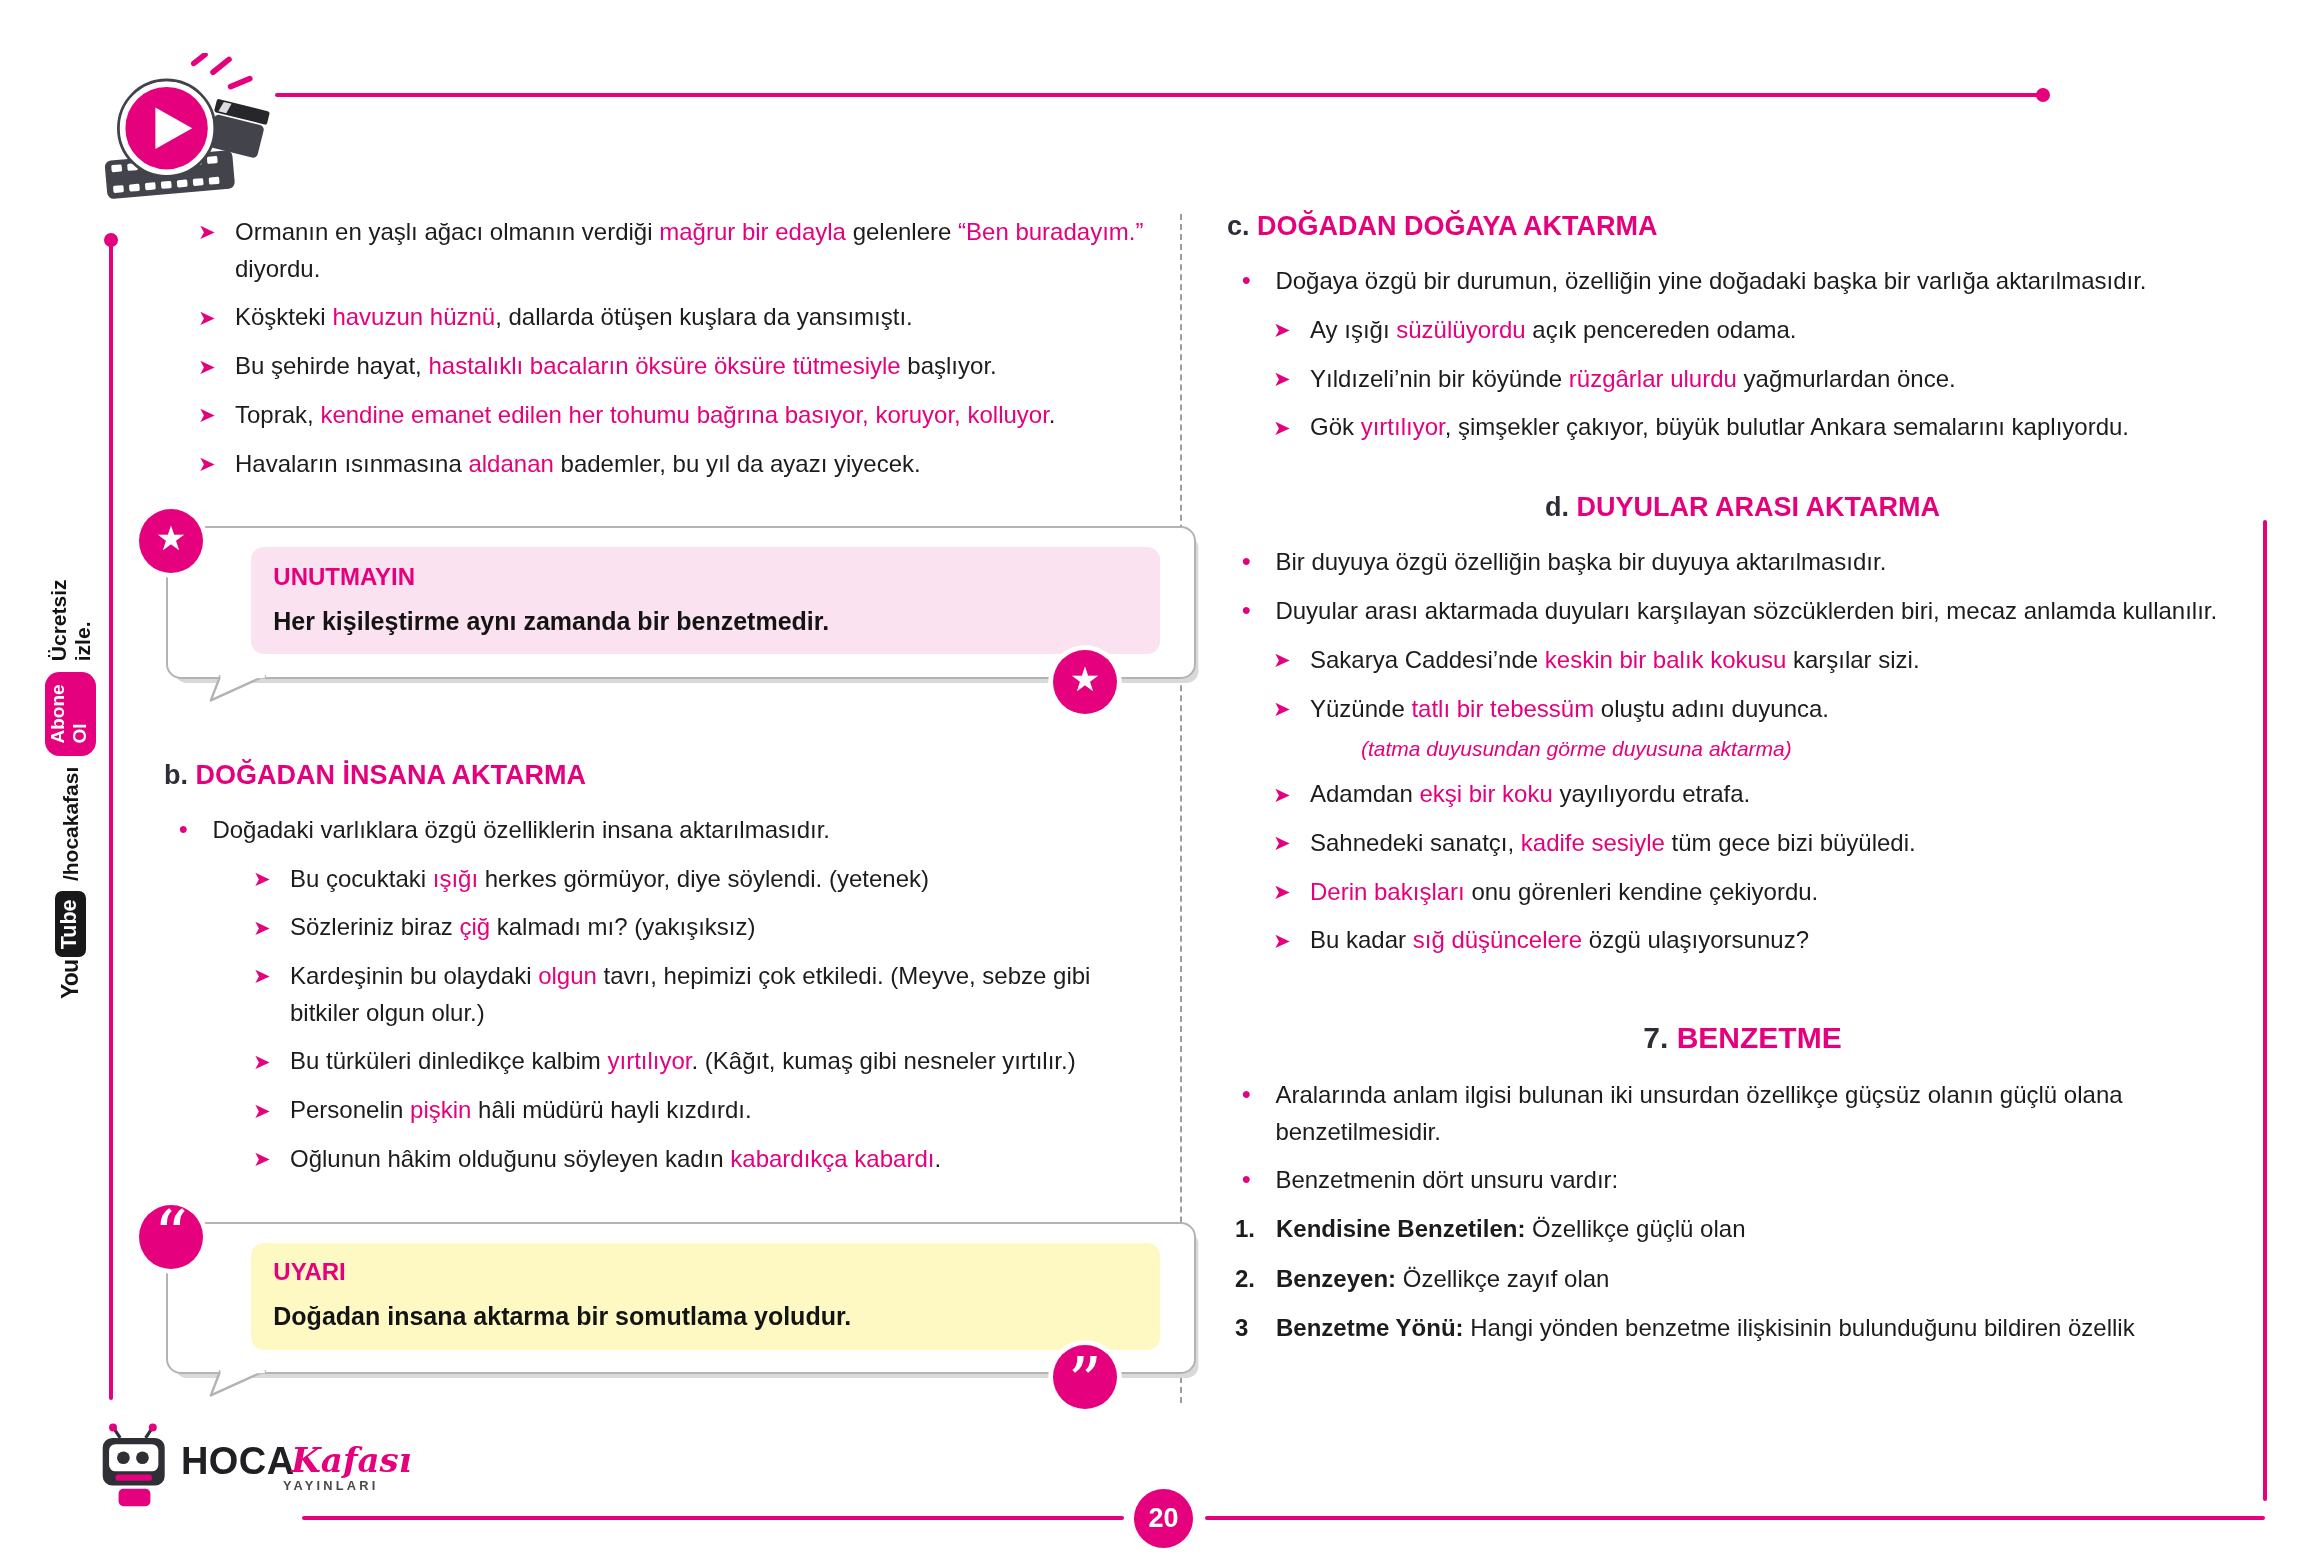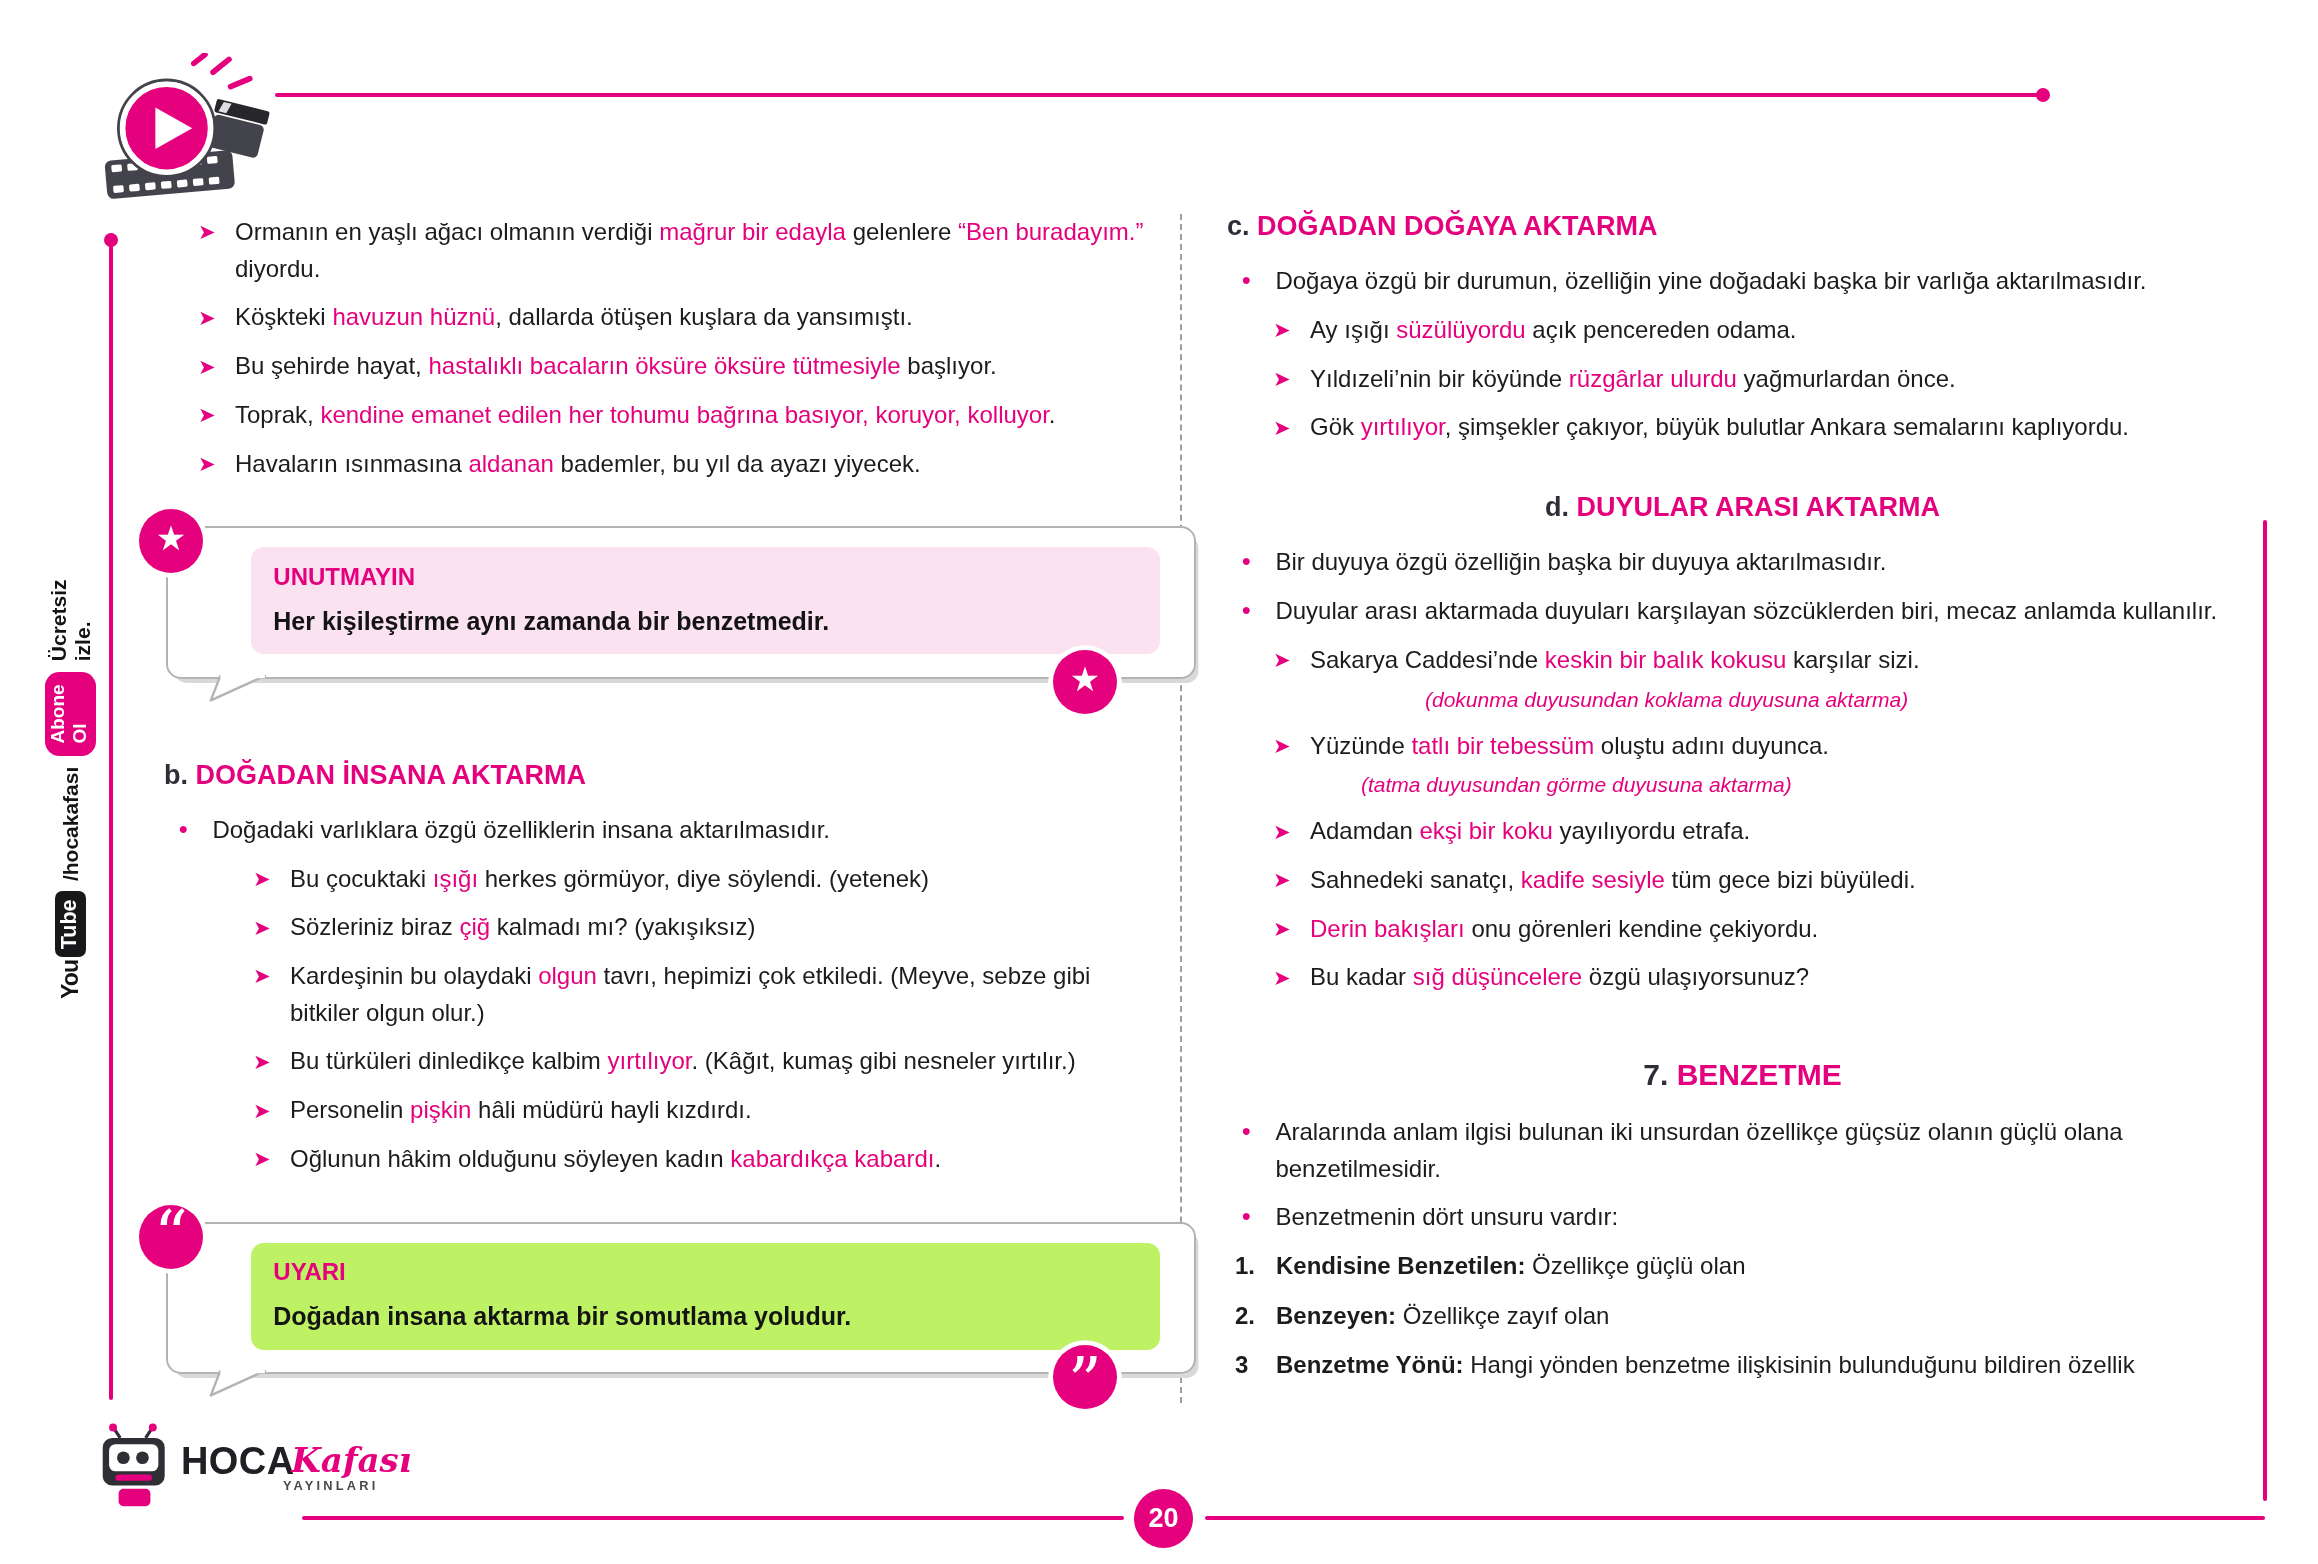--- a/index.html
+++ b/index.html
@@ -69,21 +69,21 @@
 
   .num-row { display:flex; margin-bottom:12.8px; margin-left:8px; }
   .num { flex:0 0 41px; font-weight:700; }
 
   
   .bubble { position:relative; background:#fff; border:2.4px solid #b3b3b3; border-radius:15px;
     box-shadow:5.6px 7.2px 0 -3.2px #d9d9d9; width:1030px; margin:44px 0 0 2px;
     padding:19px 34px 22.3px 83px; }
   .bubble .tint { border-radius:12.8px; padding:11.2px 22.3px 14.4px; }
   .bubble.unutmayin .tint { background:#fbe2f0; }
-  .bubble.uyari .tint { background:#bef264; }
+  .bubble.uyari .tint { background:#fef9c3; }
   .bubble-title { color:#e5007d; font-weight:700; font-size:24px; margin-bottom:6.4px; }
   .bubble-text { font-weight:700; font-size:25px; color:#141414; }
   .badge-circle { position:absolute; width:64px; height:64px; border-radius:50%; background:#e5007d; color:#fff;
     display:flex; align-items:center; justify-content:center; box-shadow:0 0 0 4.8px #fff; z-index:2; }
   .badge-circle.tl { left:-29px; top:-19px; }
   .badge-circle.br { right:77px; bottom:-37px; }
   .star-glyph::before { content:"★"; font-size:34px; line-height:1; }
   .quote-open::before  { content:"“"; font-family:"DejaVu Serif",serif; font-size:67px; line-height:0; transform:translateY(14.4px); display:inline-block; }
   .quote-close::before { content:"”"; font-family:"DejaVu Serif",serif; font-size:67px; line-height:0; transform:translateY(21px); display:inline-block; }
   .badge-circle .q { display:block; }
@@ -290,21 +290,20 @@
     </div>
     <div class="dot-row intro-ind">
       <span class="dot-b"></span>
       <div class="rich">Duyular arası aktarmada duyuları karşılayan sözcüklerden biri, mecaz anlamda kullanılır.</div>
     </div>
     <div class="list-ind-r">
       <div class="arrow-row">
         <span class="arrow"></span>
         <div class="rich"><span>Sakarya Caddesi’nde </span><span class="hl">keskin bir balık kokusu</span><span> karşılar sizi.</span></div>
       </div>
-      <div class="note">(dokunma duyusundan koklama duyusuna aktarma)</div>
       <div class="arrow-row">
         <span class="arrow"></span>
         <div class="rich"><span>Yüzünde </span><span class="hl">tatlı bir tebessüm</span><span> oluştu adını duyunca.</span></div>
       </div>
       <div class="note" style="margin-left:88px;">(tatma duyusundan görme duyusuna aktarma)</div>
       <div class="arrow-row">
         <span class="arrow"></span>
         <div class="rich"><span>Adamdan </span><span class="hl">ekşi bir koku</span><span> yayılıyordu etrafa.</span></div>
       </div>
       <div class="arrow-row">

